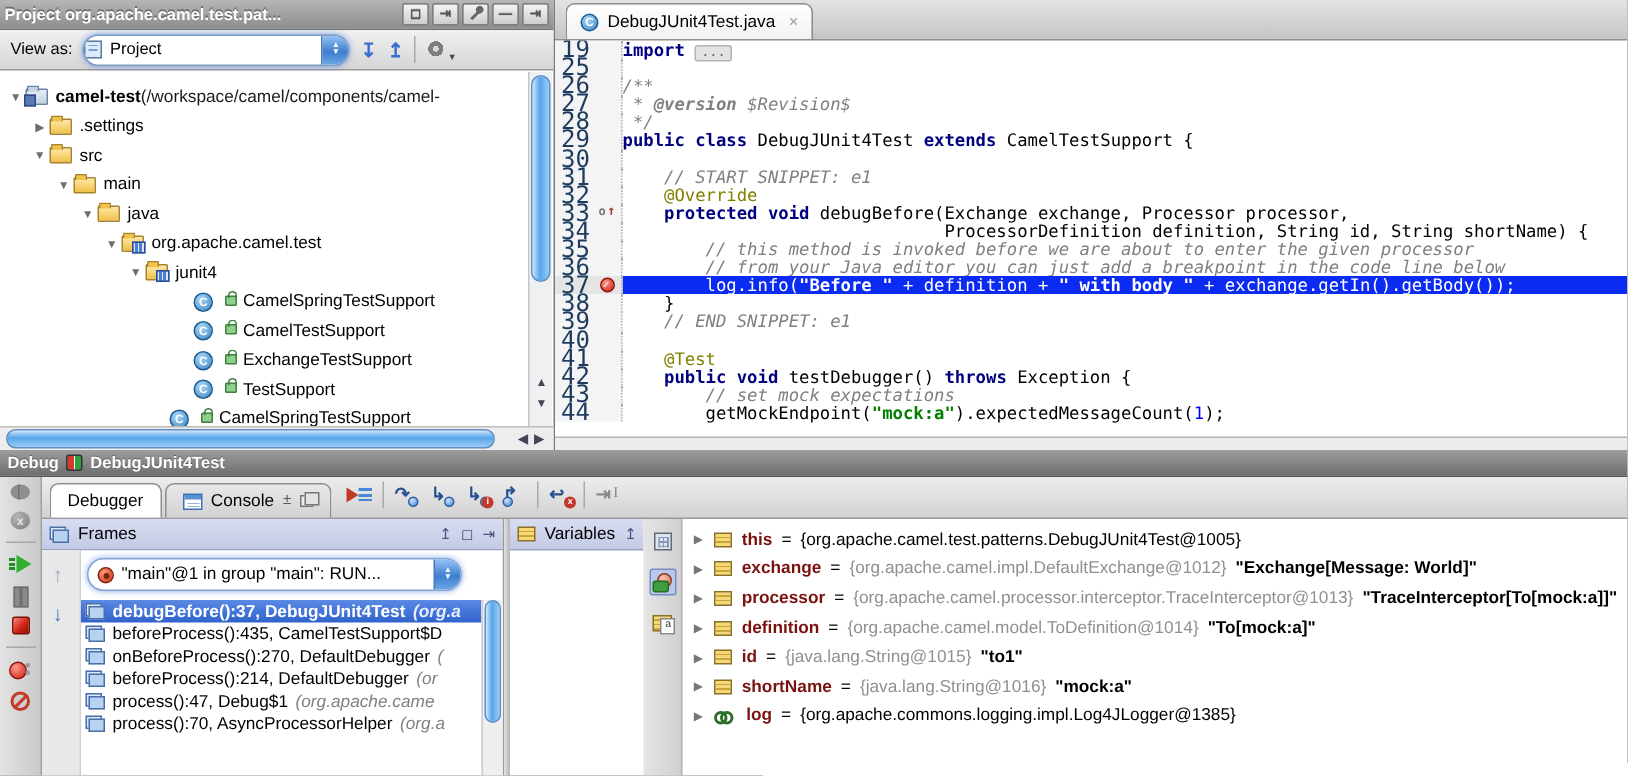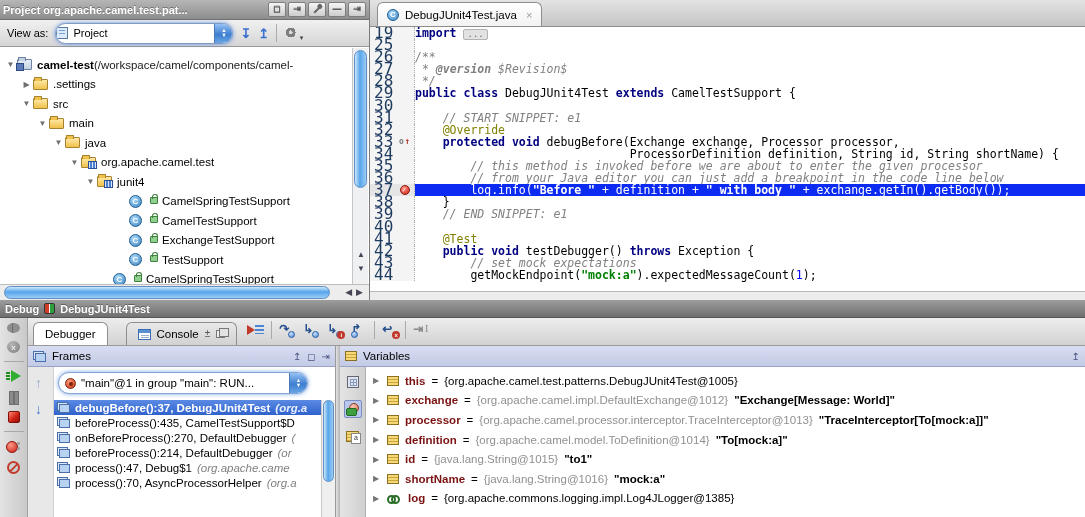--- a/index.html
+++ b/index.html
@@ -141,21 +141,21 @@
         background:#9a9a9a;box-shadow:0 5px 0 #9a9a9a}
   .i-mute{width:13px;height:13px;border-radius:50%;border:2px solid #c23b2a;position:relative;background:#cfcfcf}
   .i-mute::after{content:"";position:absolute;left:-1px;top:3.5px;width:11px;height:2px;background:#c23b2a;transform:rotate(-45deg)}
 
   .dbg-main{flex:1;display:flex;flex-direction:column;min-width:0}
   .dbg-tabrow{height:28px;flex:none;background:linear-gradient(#ededed,#d2d2d2);border-bottom:1px solid #999;
               display:flex;align-items:flex-end;padding-left:5px}
   .dtab{height:23px;border:1px solid #8e8e8e;border-bottom:none;border-radius:6px 6px 0 0;
         padding:0 11px;display:flex;align-items:center;gap:6px;font-size:11.5px}
   .dtab.active{background:#fff}
-  .dtab.inactive{background:linear-gradient(#e8e8e8,#d2d2d2);margin-left:18px}
+  .dtab.inactive{background:linear-gradient(#e8e8e8,#d2d2d2);margin-left:2px}
   .icon-console{width:13px;height:11px;border:1px solid #3a6fb8;background:#fff;position:relative;flex:none}
   .icon-console::before{content:"";position:absolute;left:0;top:0;right:0;height:3px;background:#5a8fd0}
   .icon-console::after{content:"";position:absolute;left:2px;top:5px;width:8px;height:4px;
         background:repeating-linear-gradient(#9ab0d0 0 1px,transparent 1px 2px)}
   .mini{color:#555;font-size:10px;line-height:10px}
   .icon-float{width:9px;height:8px;border:1px solid #777;position:relative;background:#eee}
   .icon-float::before{content:"";position:absolute;left:2px;top:-3px;width:8px;height:7px;border:1px solid #777;background:#e2e2e2}
 
   .dbg-steps{display:flex;align-items:center;gap:6px;margin-left:10px;height:100%;padding-bottom:3px}
   .sicon{position:relative;width:18px;height:16px;flex:none}
@@ -196,21 +196,21 @@
   .frow{height:15px;display:flex;align-items:center;gap:5px;padding-left:3px;white-space:nowrap;font-size:11.5px}
   .frow.sel{background:linear-gradient(#5b8ae4,#2f62cc);color:#fff;font-weight:bold}
   .icon-frame{width:13px;height:11px;position:relative;flex:none}
   .fpkg{font-style:italic;color:#808080}
   .frow.sel .fpkg{color:#e6eefc}
   .fscroll{position:absolute;right:0;top:33px;bottom:0;width:14px;background:#efefef;border-left:1px solid #cacaca}
   .fthumb{position:absolute;left:1px;top:0;width:11px;height:82px;border-radius:6px;border:1px solid #5f8fc4;
         background:linear-gradient(90deg,#cfe8fb,#57a5ea 45%,#9bcdf6)}
 
   .vsplit{width:4px;flex:none;background:linear-gradient(90deg,#e2e2e2,#b4b4b4)}
-  .vars-panel{flex:1;display:flex;flex-direction:column;background:#fff;min-width:0}
+  .vars-panel{flex:1;display:flex;background:#fff;min-width:0}
   .icon-vars-hdr{width:12px;height:10px;border:1px solid #8a7020;flex:none;
         background:repeating-linear-gradient(#f6d878 0 2px,#caa53a 2px 3px)}
   .vars-body{flex:1;display:flex;min-height:0}
   .vtb{width:26px;flex:none;background:linear-gradient(90deg,#e4e4e4,#d0d0d0);border-right:1px solid #b2b2b2;
        display:flex;flex-direction:column;align-items:center;padding-top:6px;gap:9px}
   .vtb-ic{width:18px;height:18px;display:flex;align-items:center;justify-content:center;border-radius:2px}
   .vtb-ic.on{background:#b9c8ec;border:1px solid #7a8cc0}
   .icon-calc{width:12px;height:12px;border:1px solid #667;background:#dde4ee;position:relative}
   .icon-calc::after{content:"";position:absolute;left:2px;top:2px;width:7px;height:7px;
         background:repeating-linear-gradient(#8899bb 0 1px,transparent 1px 3px),

